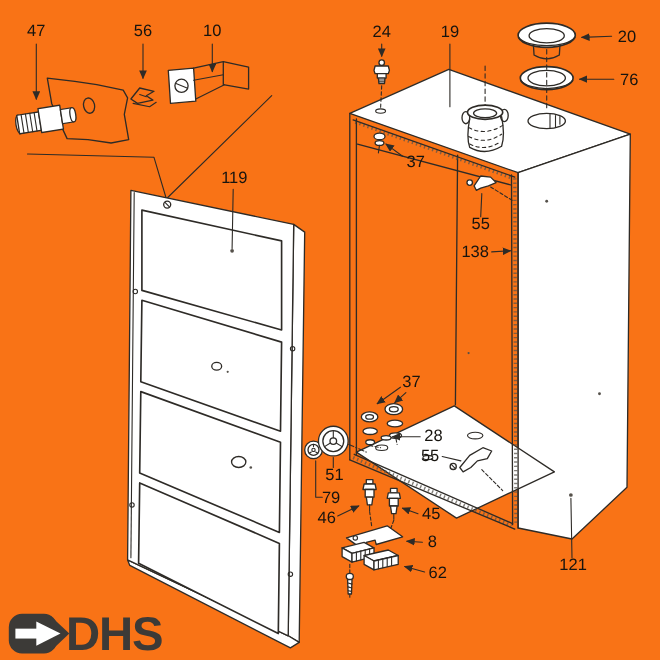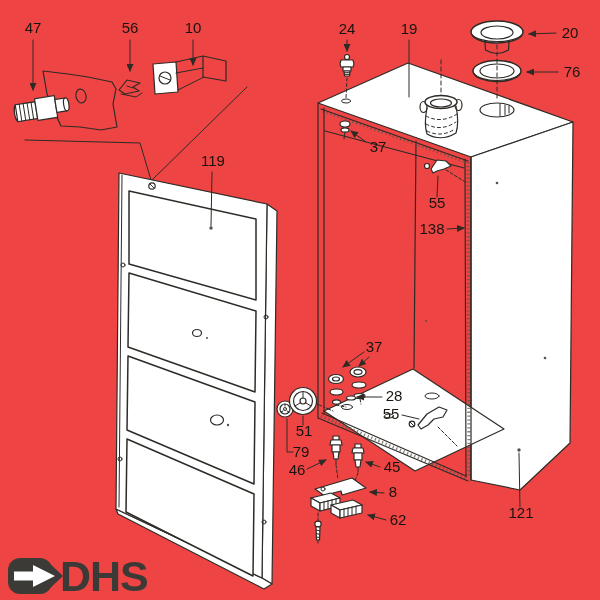--- a/index.html
+++ b/index.html
@@ -1,16 +1,16 @@
 <!DOCTYPE html>
 <html><head>
 <meta charset="utf-8">
 <style>
   html,body{margin:0;padding:0;background:#fff;}
-  #stage{position:relative;width:600px;height:600px;background:#ef4444;overflow:hidden;
+  #stage{position:relative;width:600px;height:600px;background:#f97316;overflow:hidden;
          font-family:"Liberation Sans",sans-serif;}
   svg{position:absolute;left:0;top:0;}
   .ln{fill:none;stroke:#2e2b27;stroke-width:1.2;stroke-linejoin:round;stroke-linecap:round;}
   .lnw{fill:#fff;stroke:#2e2b27;stroke-width:1.2;stroke-linejoin:round;}
   .thin{stroke-width:1;}
   .med{stroke-width:1.5;}
   .dash{stroke-dasharray:4 3;}
   .dashdot{stroke-dasharray:5 2 1 2;}
   .stipple{fill:none;stroke:#5a564f;stroke-width:3;stroke-dasharray:1.3 2.6;opacity:.75;}
   .callout{font-family:"Liberation Sans",sans-serif;font-size:15px;fill:#17140f;}

